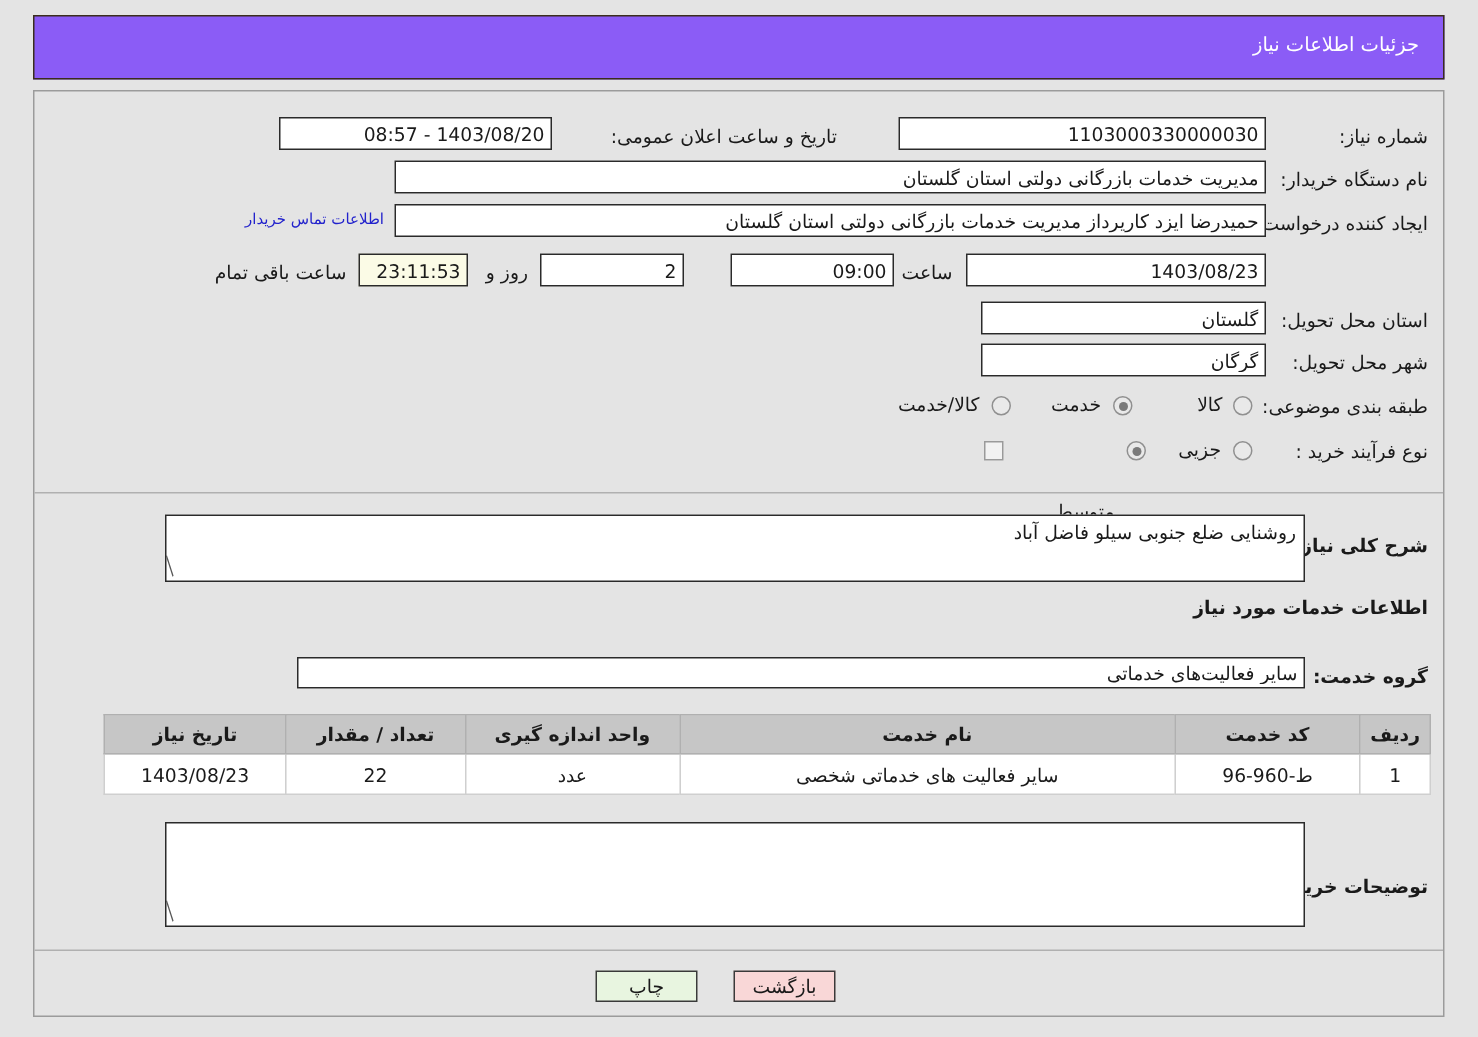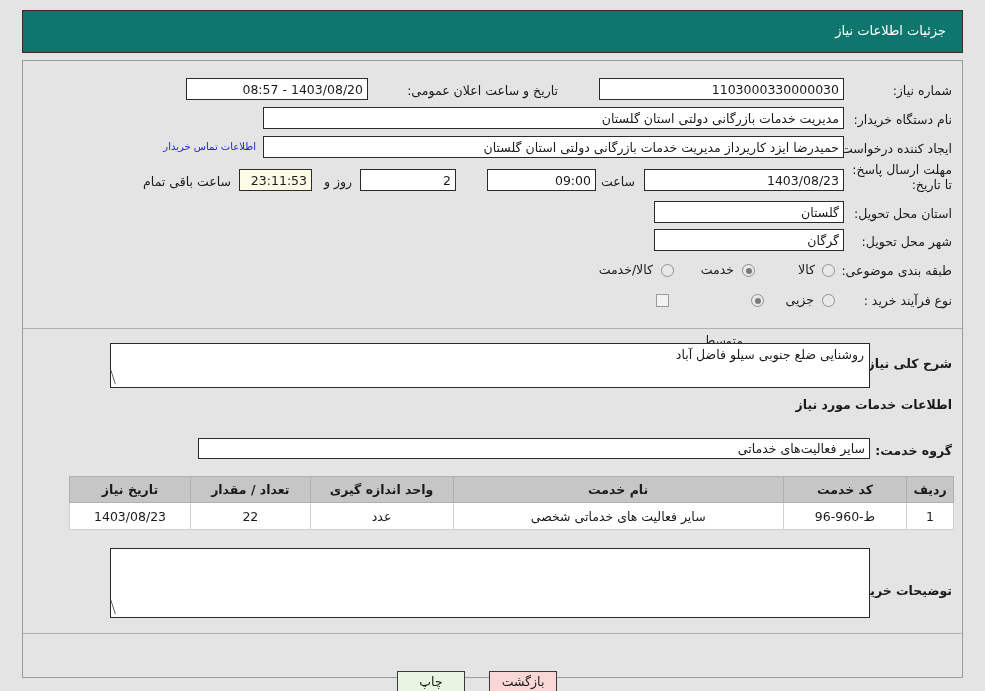--- a/index.html
+++ b/index.html
@@ -50,21 +50,21 @@
     height: 110px;
   }
 
   
   .header-bar {
     position: absolute;
     left: 22px;
     top: 10px;
     width: 941px;
     height: 43px;
-    background: #0f766e;
+    background: #8b5cf6;
     border: 1px solid #3a2d1c;
     box-sizing: border-box;
   }
   .header-title {
     position: absolute;
     right: 16px;
     top: 12px;
     color: #ffffff;
     font-size: 13px;
     direction: rtl;
@@ -213,21 +213,20 @@
     height: 21px;
     border: 1px solid #3a3a3a;
     box-sizing: border-box;
     direction: rtl;
     cursor: pointer;
     display: flex;
     align-items: center;
     justify-content: center;
     font-family: "DejaVu Sans", "Liberation Sans", sans-serif;
     padding: 0 8px;
-    margin-top: 24px;
   }
   .btn-print { background: #e8f5e0; color: #1a1a1a; }
   .btn-back  { background: #f9d7d7; color: #1a1a1a; }
 </style>
 </head>
 <body>
 
 <div id="root">
 
   <div class="header-bar">
@@ -252,21 +251,20 @@
     <div class="lbl" style="right:404px; top:22px;">تاریخ و ساعت اعلان عمومی:</div>
     <input class="fld center" style="right: 594px; top: 17px; width: 182px; height: 22px;" readonly="" value="1403/08/20 - 08:57">
 
     <div class="lbl" style="right:10px; top:51px;">نام دستگاه خریدار:</div>
     <input class="fld right" style="right: 118px; top: 46px; width: 581px; height: 22px;" readonly="" value="مدیریت خدمات بازرگانی دولتی استان گلستان">
 
     <div class="lbl" style="right:10px; top:80px;">ایجاد کننده درخواست:</div>
     <input class="fld right" style="right: 118px; top: 75px; width: 581px; height: 22px;" readonly="" value="حمیدرضا ایزد کاریرداز مدیریت خدمات بازرگانی دولتی استان گلستان">
     <a class="link" style="right:706px; top:80px;">اطلاعات تماس خریدار</a>
 
-    <div class="lbl" style="right:10px; top:101px; width:100px; line-height:15px; white-space:normal;">مهلت ارسال پاسخ: تا تاریخ:</div>
     <input class="fld center" style="right: 118px; top: 108px; width: 200px; height: 22px;" readonly="" value="1403/08/23">
     <div class="lbl" style="right:327px; top:113px;">ساعت</div>
     <input class="fld center" style="right: 366px; top: 108px; width: 109px; height: 22px;" readonly="" value="09:00">
     <input class="fld center" style="right: 506px; top: 108px; width: 96px; height: 22px;" readonly="" value="2">
     <div class="lbl" style="right:610px; top:113px;">روز و</div>
     <input class="fld center yellow" style="right: 650px; top: 108px; width: 73px; height: 22px;" readonly="" value="23:11:53">
     <div class="lbl" style="right:731px; top:113px;">ساعت باقی تمام</div>
 
     <div class="lbl" style="right:10px; top:145px;">استان محل تحویل:</div>
     <input class="fld right" style="right: 118px; top: 140px; width: 190px; height: 22px;" readonly="" value="گلستان">

